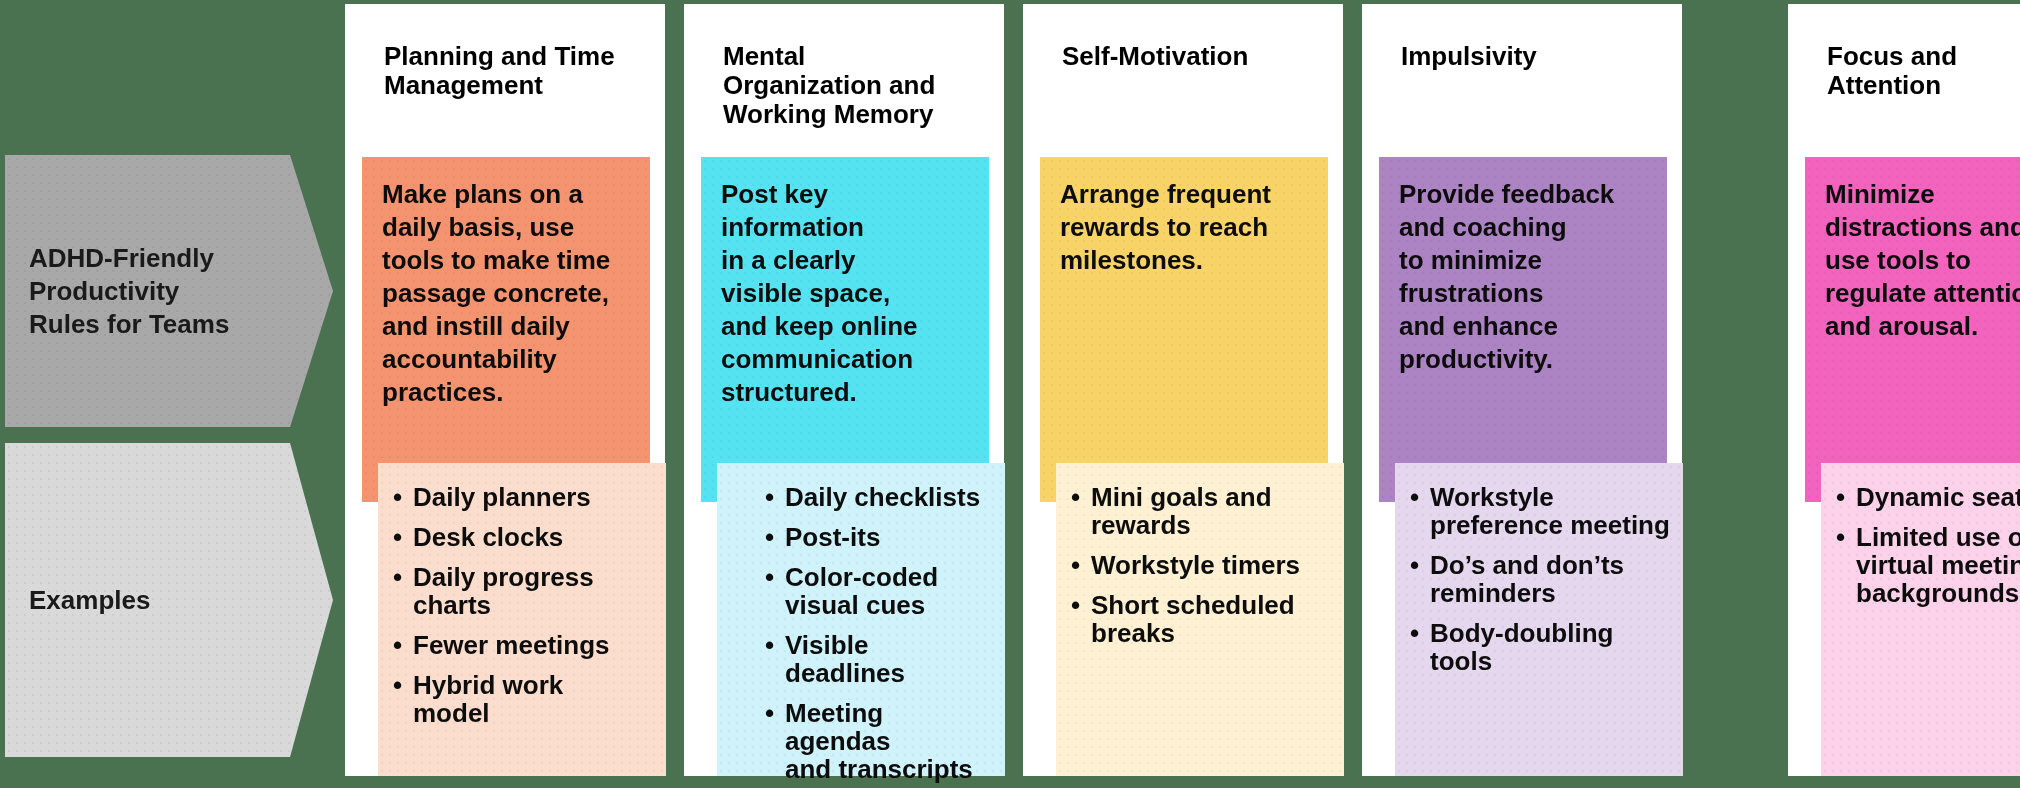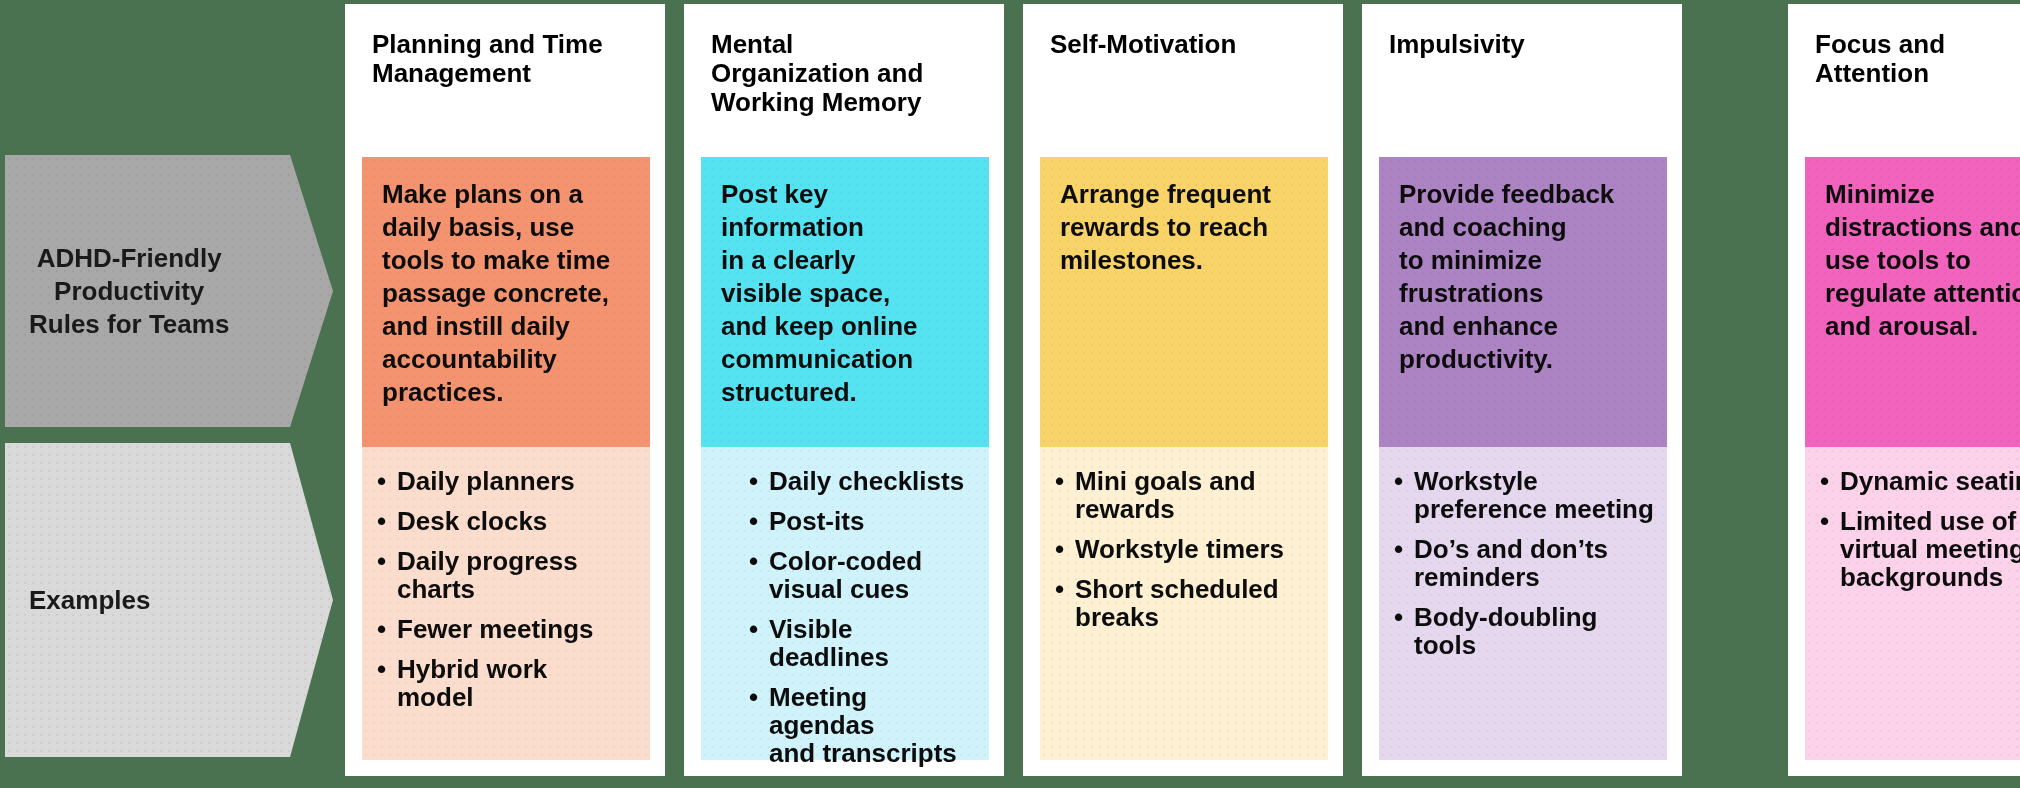--- a/index.html
+++ b/index.html
@@ -51,21 +51,21 @@
   .card:nth-of-type(1) { left: 345px;  }
   .card:nth-of-type(2) { left: 684px;  }
   .card:nth-of-type(3) { left: 1023px; }
   .card:nth-of-type(4) { left: 1362px; }
   .card:nth-of-type(5) { left: 1788px; }
   .title {
     position: absolute;
     top: 26px;
     left: 27px;
     right: 12px;
-    margin: 0;
+    margin: 12px;
     font-size: 26px;
     font-weight: 700;
     line-height: 29px;
     color: #000000;
     white-space: pre-line;
   }
   .rule {
     position: absolute;
     left: 17px;
     top: 153px;
@@ -81,21 +81,21 @@
     background-image: radial-gradient(rgba(0,0,0,0.045) 1.3px, transparent 1.4px);
     background-size: 8px 8px;
   }
   .examples {
     position: absolute;
     left: 17px;
     top: 443px;
     width: 288px;
     height: 313px;
     box-sizing: border-box;
-    margin: 0;
+    margin: 16px;
     padding: 20px 10px 0 15px;
     list-style: none;
     background-image: radial-gradient(rgba(0,0,0,0.045) 1.3px, transparent 1.4px);
     background-size: 8px 8px;
   }
   .examples li {
     position: relative;
     padding-left: 20px;
     margin-bottom: 12px;
     font-size: 26px;
@@ -109,21 +109,21 @@
     position: absolute;
     left: 0;
     top: 0;
   }
 </style>
 </head>
 <body>
 
 <div class="canvas" style="background-color: rgb(74, 113, 80);">
 
-  <div class="arrow arrow-rules" style="background-color: rgb(168, 168, 168); text-align: center;">
+  <div class="arrow arrow-rules" style="background-color: rgb(168, 168, 168);">
     <div class="arrow-text">ADHD-Friendly
 Productivity
 Rules for Teams</div>
   </div>
 
   <div class="arrow arrow-examples" style="background-color: rgb(217, 217, 217);">
     <div class="arrow-text">Examples</div>
   </div>
 
   <section class="card">

